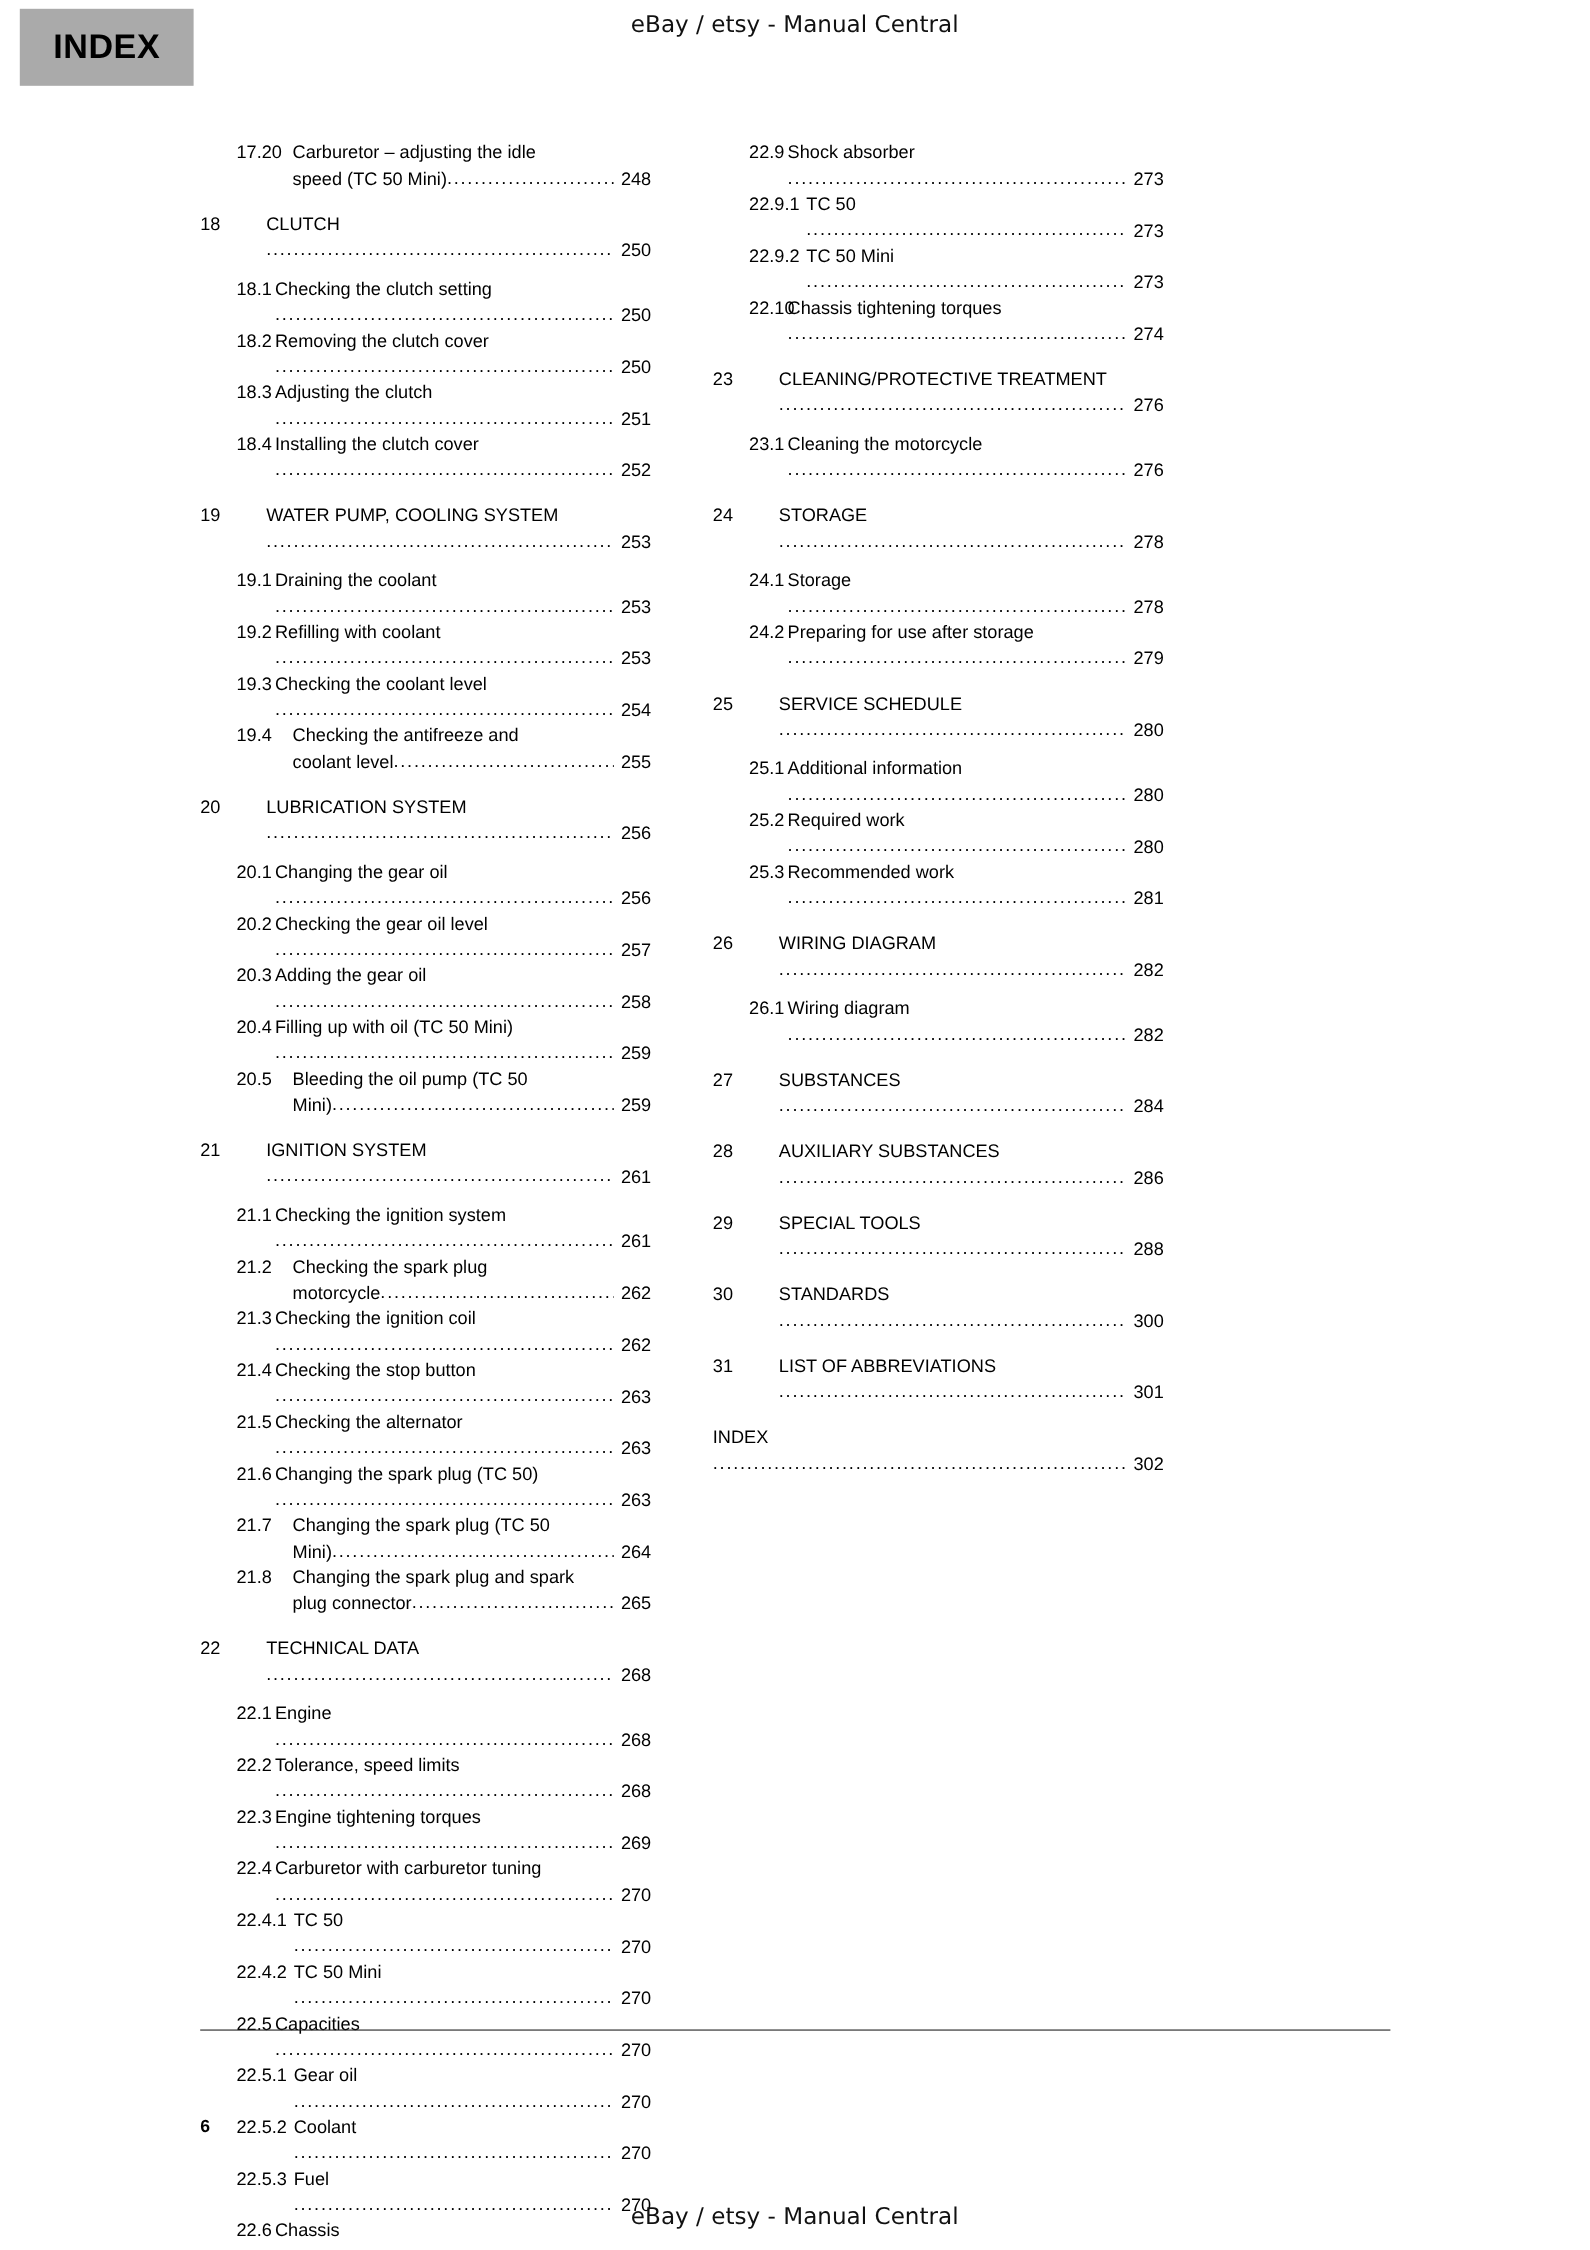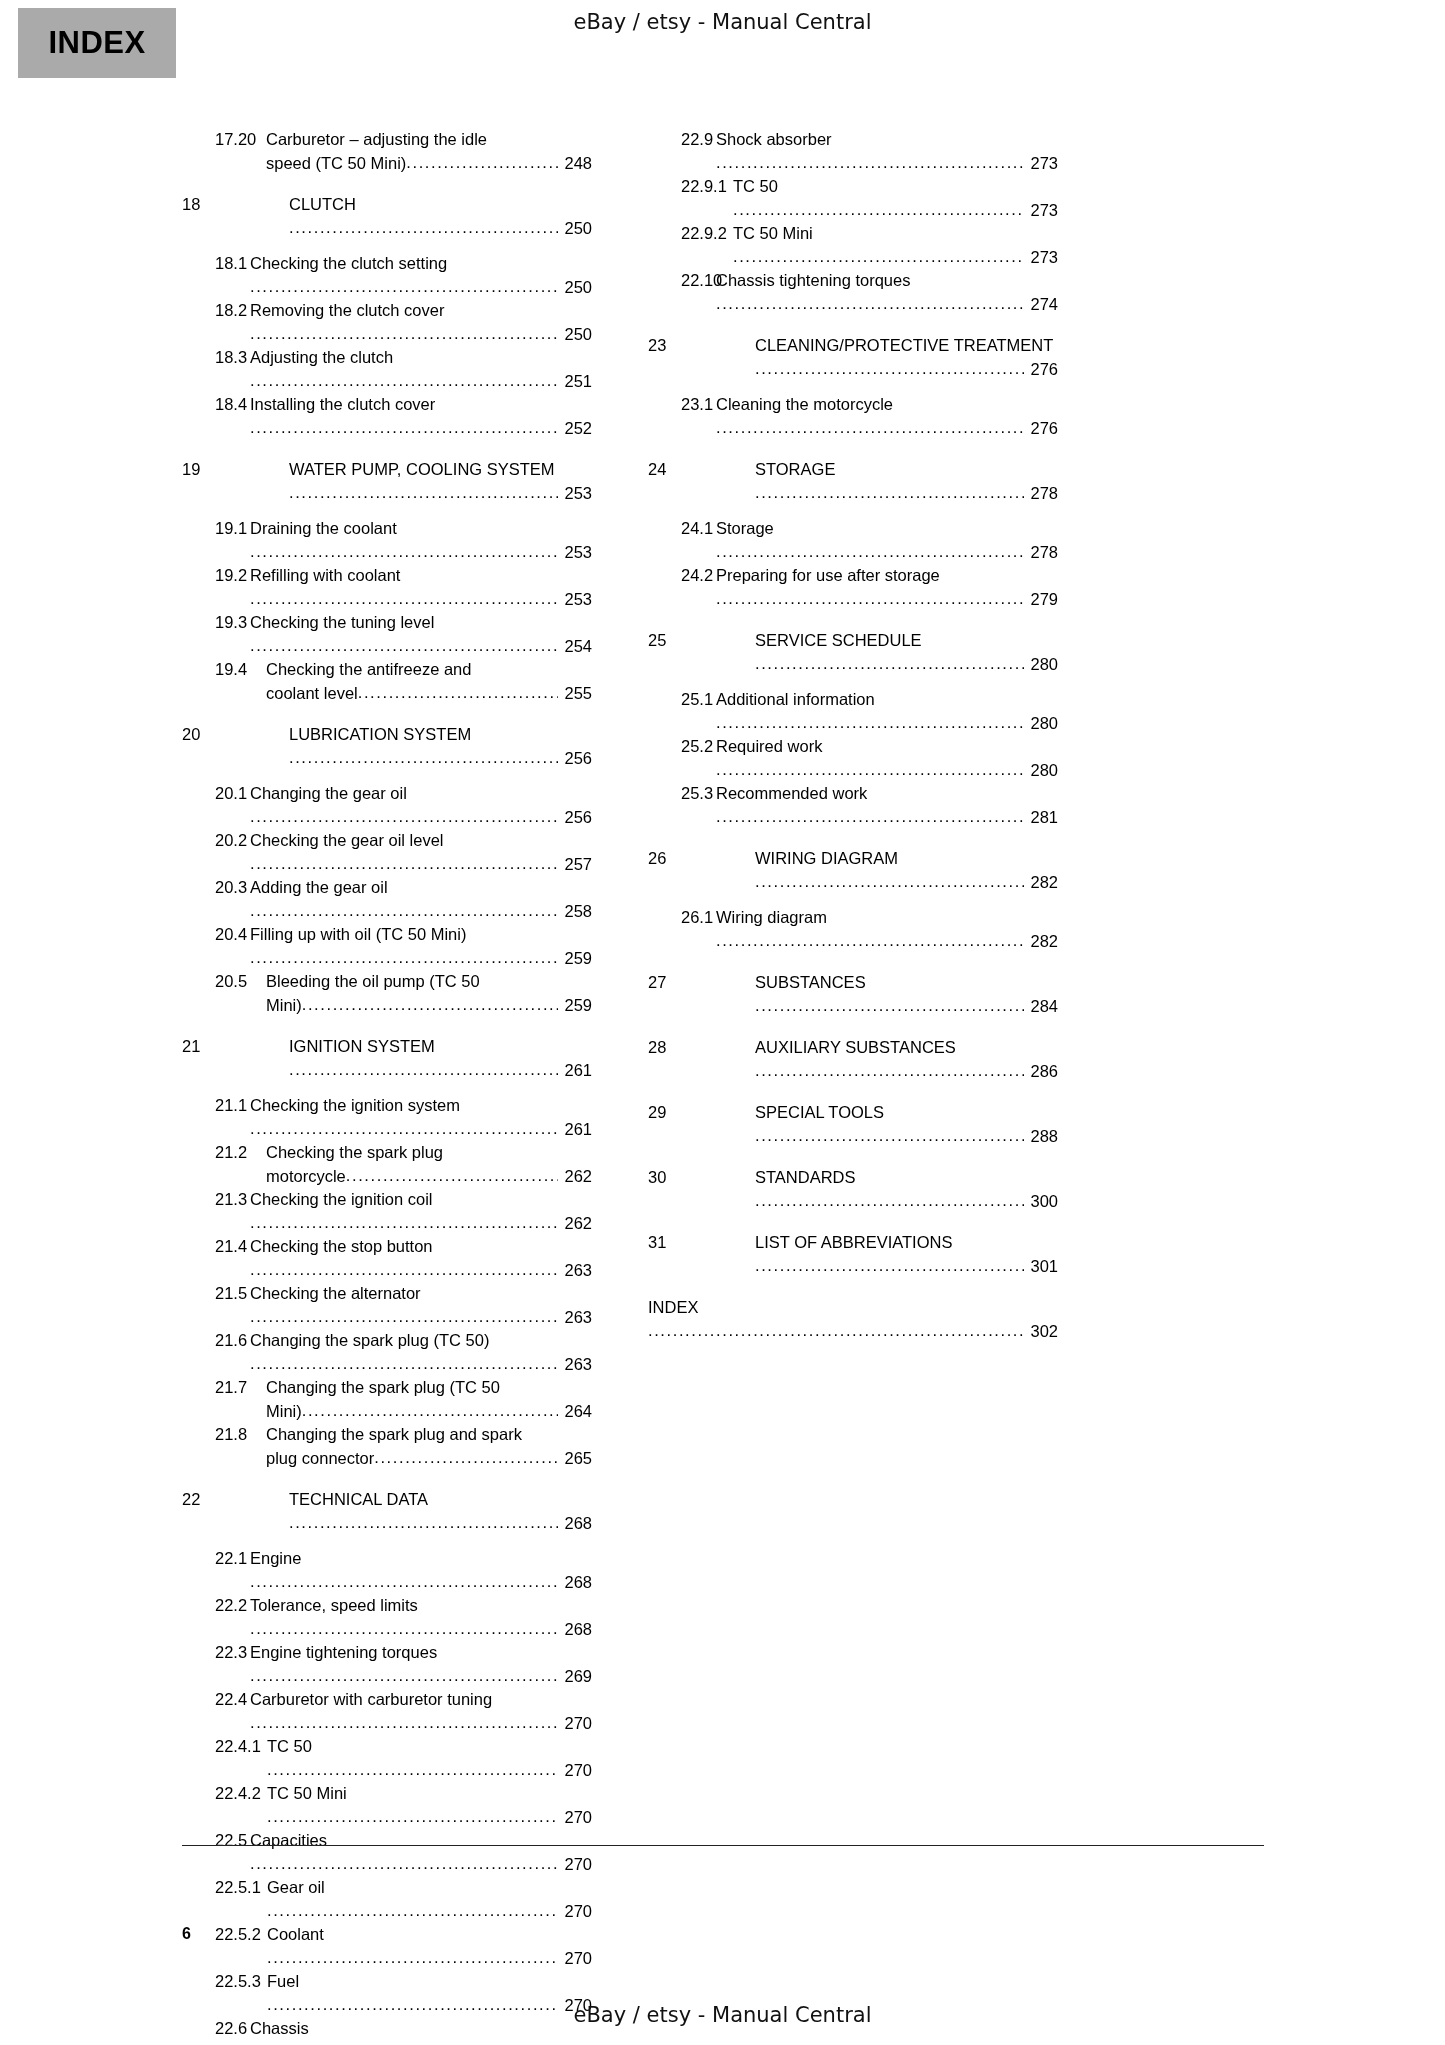--- a/index.html
+++ b/index.html
@@ -72,21 +72,20 @@
   .entry {
     display: flex;
     align-items: flex-start;
     font-size: 16.5px;
     line-height: 23.5px;
     color: #000;
   }
   .entry.level1 {
     margin-top: 18px;
     margin-bottom: 12px;
-    gap: 47px;
   }
   .entry.level1 .num {
     width: 44px;
     flex: 0 0 44px;
     text-align: left;
   }
   .entry.level1 .body { margin-left: 16px; }
 
   .entry.level2 .num {
     width: 68px;
@@ -260,21 +259,21 @@
           <span class="title">Refilling with coolant</span>
           <span class="leaderwrap">
             <span class="dots">..........................................................................................</span>
             <span class="page">253</span>
           </span>
         </span>
       </div>
       <div class="entry level2">
         <span class="num">19.3</span>
         <span class="body">
-          <span class="title">Checking the tuning level</span>
+          <span class="title">Checking the coolant level</span>
           <span class="leaderwrap">
             <span class="dots">..........................................................................................</span>
             <span class="page">254</span>
           </span>
         </span>
       </div>
       <div class="entry level2 wrap">
         <span class="num">19.4</span>
         <span class="body">
           <span class="title">Checking the antifreeze and</span>

